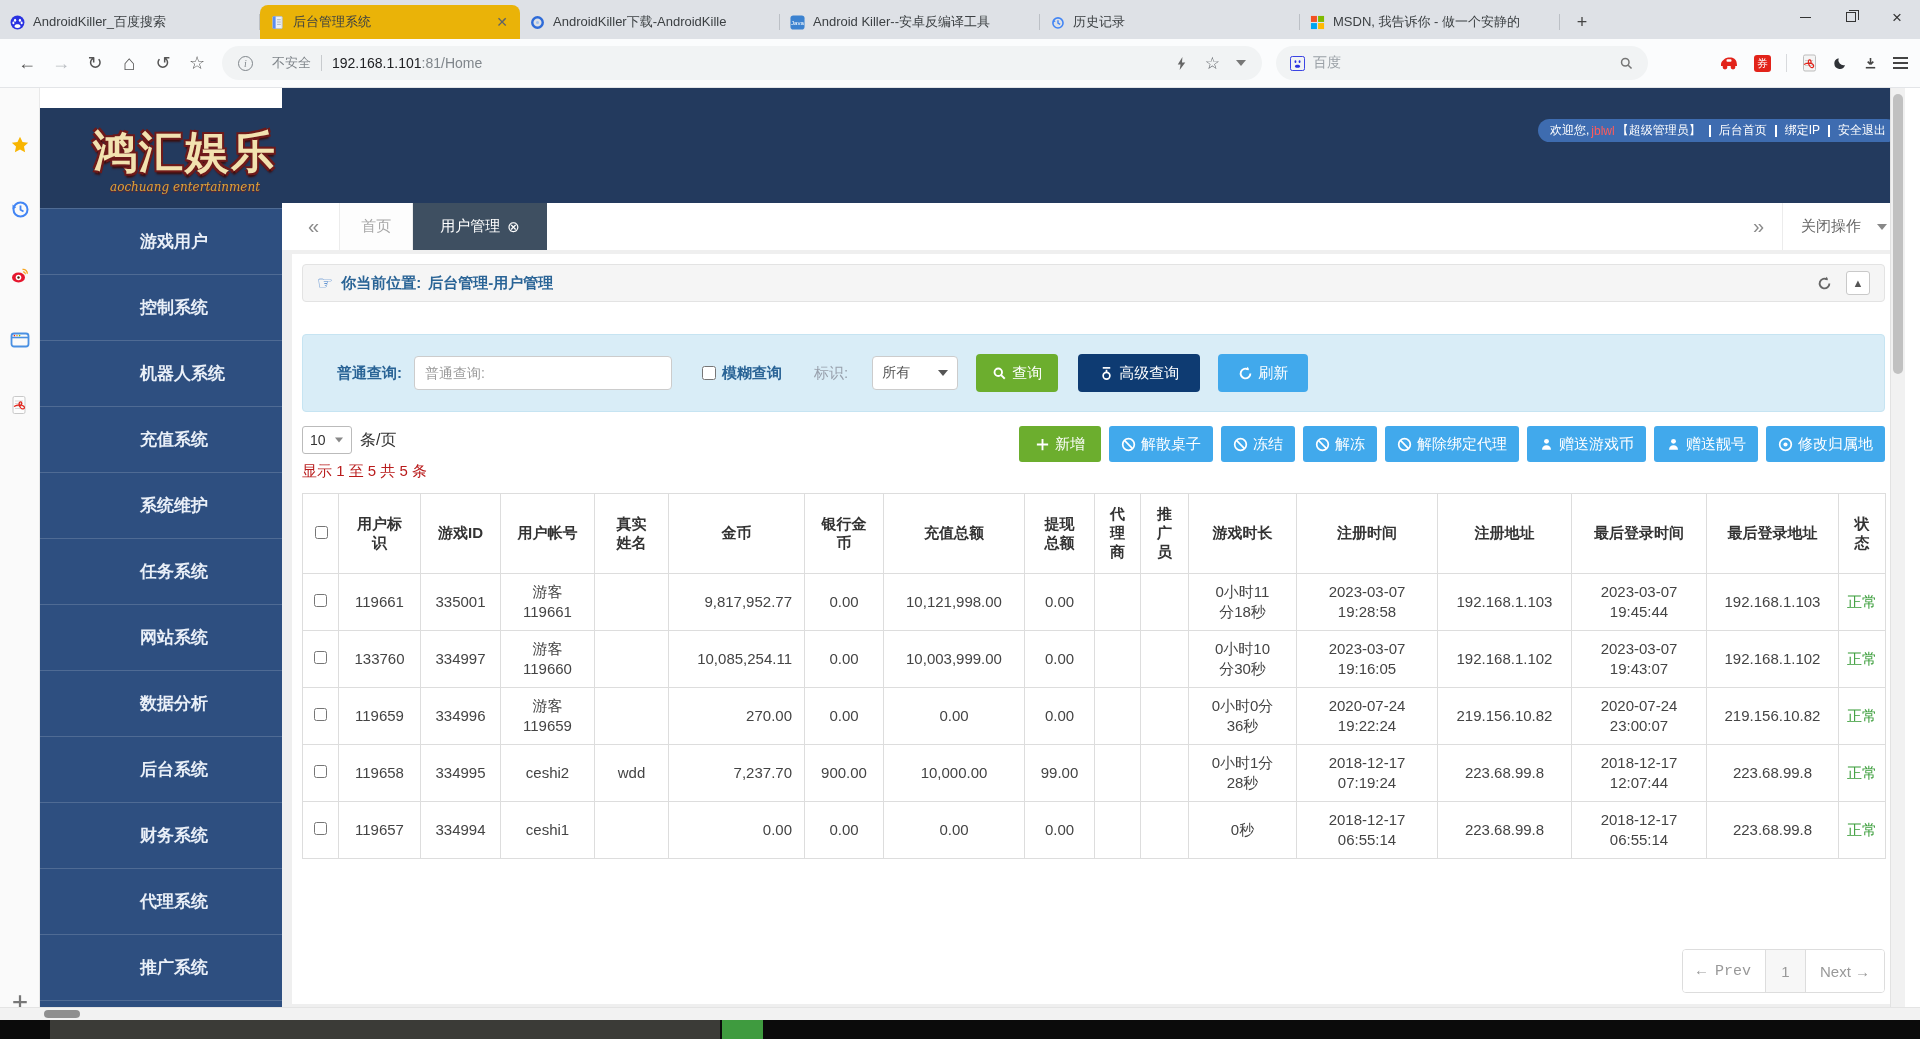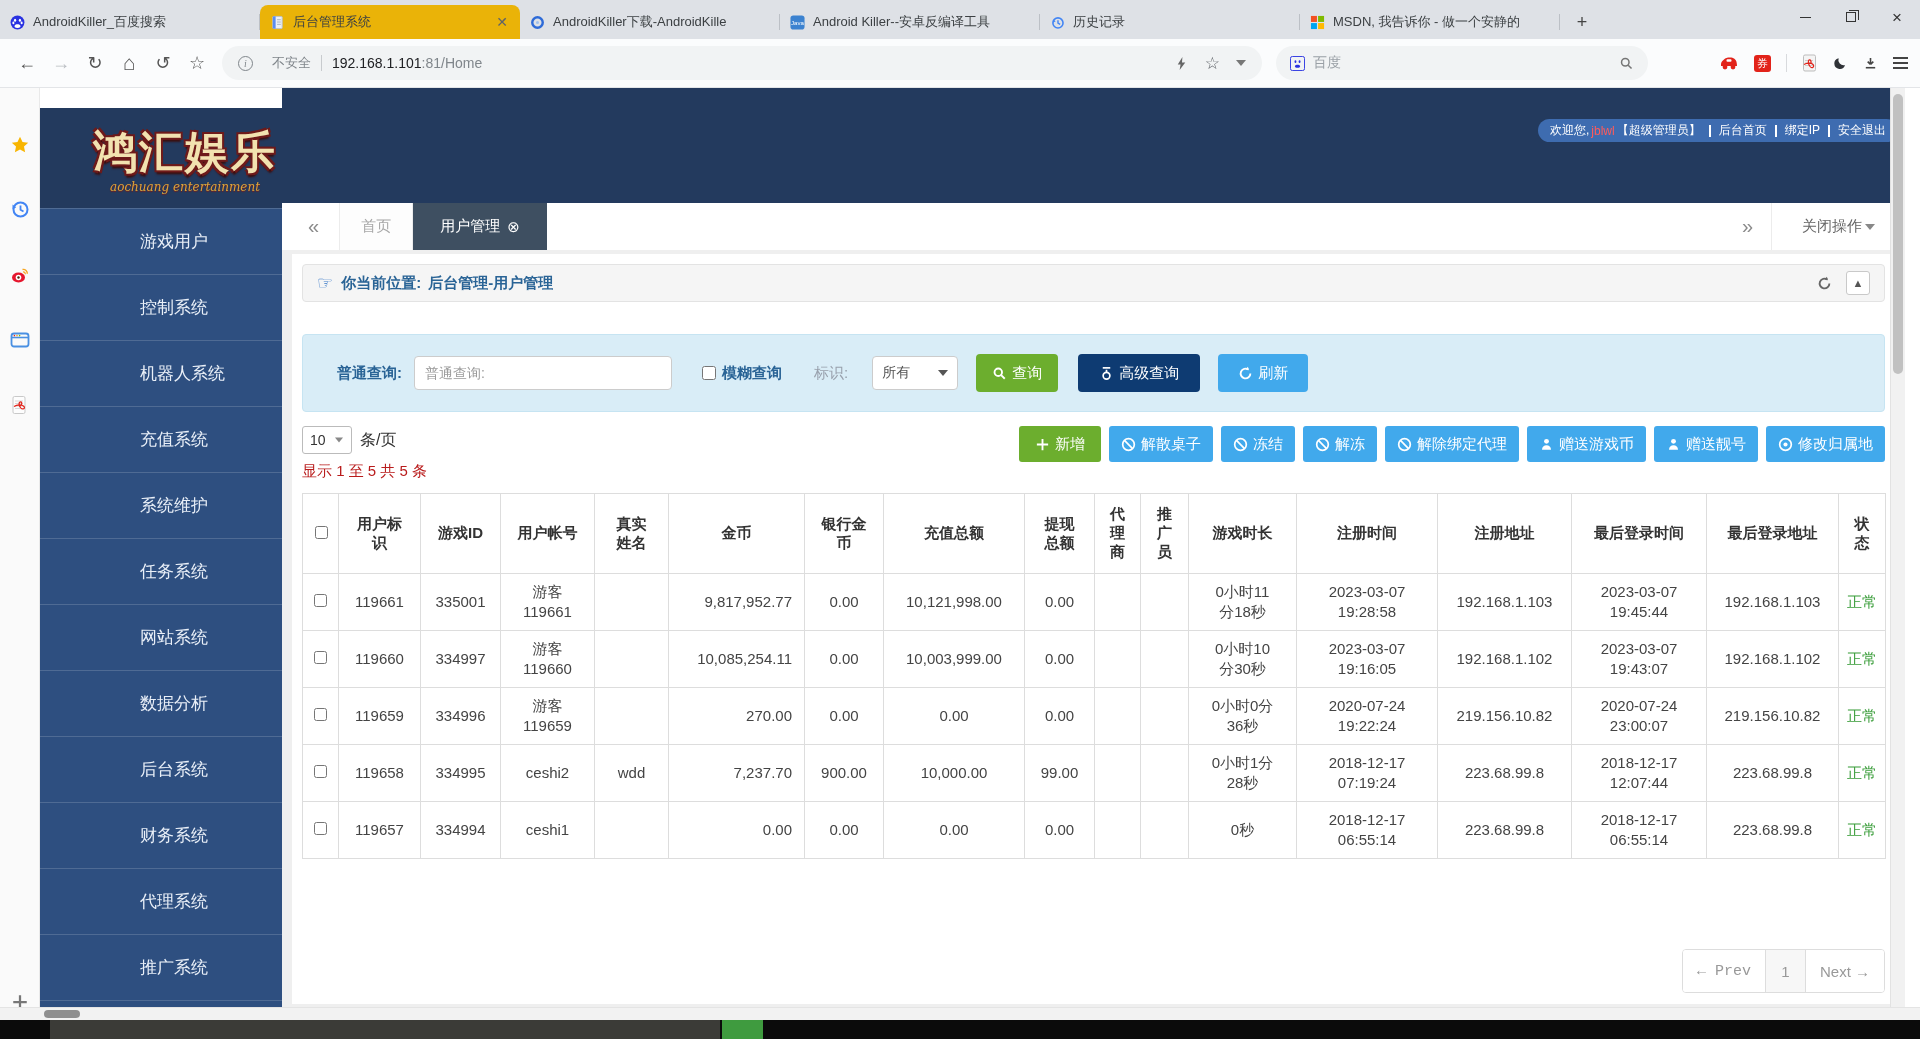--- a/index.html
+++ b/index.html
@@ -61,21 +61,21 @@
   .fav-ic { position:absolute; left:9px; width:22px; height:22px; display:flex;
             align-items:center; justify-content:center; }
   .sidebar { position:absolute; left:40px; top:0; bottom:0; width:290px; background:#2E4F80; overflow:hidden;margin-top:20px; }
   .logo { height:100px; background:#233A5E; display:flex; flex-direction:column;
           align-items:center; justify-content:center; }
   .logo-title { font-size:44px; font-weight:bold; letter-spacing:2px; color:#F2E2B0;
      text-shadow:-2px -2px 0 #6E1A1A,2px -2px 0 #6E1A1A,-2px 2px 0 #6E1A1A,2px 2px 0 #6E1A1A,0 4px 2px #3c0d0d; }
   .logo-sub { font-family:"DejaVu Serif","Liberation Serif",serif; font-style:italic;
               font-size:12px; color:#D8A43C; margin-top:-2px; text-shadow:0 1px 1px #7c1d17; }
   .menu-item { height:66px; display:flex; align-items:center; padding-left:100px;
-               font-size:17px; color:#EAF0F8; border-top:1px solid rgba(255,255,255,.16); cursor:pointer; }
+               font-size:17px; color:#EAF0F8; border-top:1px solid rgba(255,255,255,.16); cursor:pointer;font-weight:bold; }
   .menu-item.partial { height:40px; }
 
   .main { position:absolute; left:282px; right:15px; top:0; bottom:0; background:#EFEFEF; }
   .vscroll { position:absolute; right:0; top:0; bottom:0; width:15px; background:#F1F1F1;
              border-left:1px solid #E2E2E2; }
   .vthumb { position:absolute; left:2px; right:2px; top:6px; height:280px; background:#C1C1C1; border-radius:6px; }
 
   
   .appheader { height:115px; background:#233A5E; position:relative; }
   .welcome { position:absolute; right:7px; top:31px; height:23px; background:#3E6CB0;
@@ -89,21 +89,21 @@
   .tabstrip { height:47px; background:#fff; display:flex; align-items:center; position:relative; }
   .strip-arrow { color:#8A8A8A; font-size:20px; margin-left:26px; cursor:pointer; }
   .nav-tab-home { margin-left:20px; width:74px; height:47px; display:flex; align-items:center;
                   justify-content:center; font-size:15px; color:#A8A8A8; background:#FDFDFD;
                   border-left:1px solid #ECECEC; border-right:1px solid #ECECEC; cursor:pointer; }
   .nav-tab-active { width:134px; height:47px; display:flex; align-items:center; justify-content:center;
                     gap:7px; font-size:15px; color:#fff; background:#3E4F61; cursor:pointer; }
   .nav-tab-active .cl { font-size:15px; }
   .strip-right { position:absolute; right:0; top:0; height:47px; display:flex; align-items:center; }
   .strip-right .strip-arrow { margin:0 18px; }
-  .close-ops { height:47px; display:flex; align-items:center; gap:3px; padding:0 30px;
+  .close-ops { height:47px; display:flex; align-items:center; gap:16px; padding:0 18px;
                border-left:1px solid #ECECEC; font-size:15px; color:#666; cursor:pointer; }
   .caret-down { display:inline-block; width:0; height:0; border-left:5px solid transparent;
                 border-right:5px solid transparent; border-top:6px solid #888; }
 
   
   .contentwrap { position:absolute; left:10px; right:10px; top:166px; bottom:3px;
                  background:#fff; padding:10px 10px 0; overflow:hidden; }
   .breadcrumb { height:38px; background:#F5F5F5; border:1px solid #E3E3E3; border-radius:4px;
                 display:flex; align-items:center; padding:0 14px; }
   .bc-hand { color:#3A7AC8; font-size:18px; margin-right:8px; }
@@ -645,21 +645,21 @@
               <td></td>
               <td class="c-dur">0小时11分18秒</td>
               <td>2023-03-07 19:28:58</td>
               <td>192.168.1.103</td>
               <td>2023-03-07 19:45:44</td>
               <td>192.168.1.103</td>
               <td class="status" style="color: rgb(58, 157, 58);">正常</td>
             </tr>
             <tr>
               <td><input type="checkbox" class="rowcheck" style=""></td>
-              <td>119660</td>
+              <td>133760</td>
               <td>334997</td>
               <td class="c-account">游客119660</td>
               <td></td>
               <td class="num">10,085,254.11</td>
               <td>0.00</td>
               <td>10,003,999.00</td>
               <td>0.00</td>
               <td></td>
               <td></td>
               <td class="c-dur">0小时10分30秒</td>

